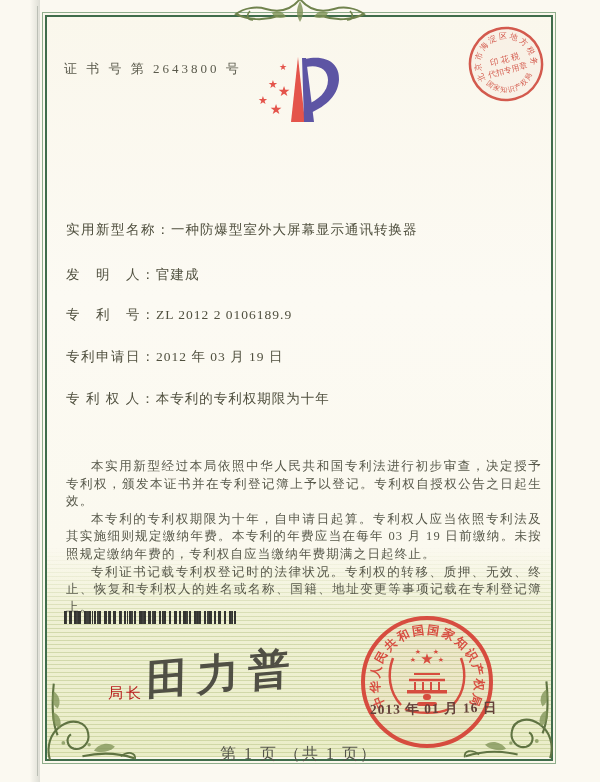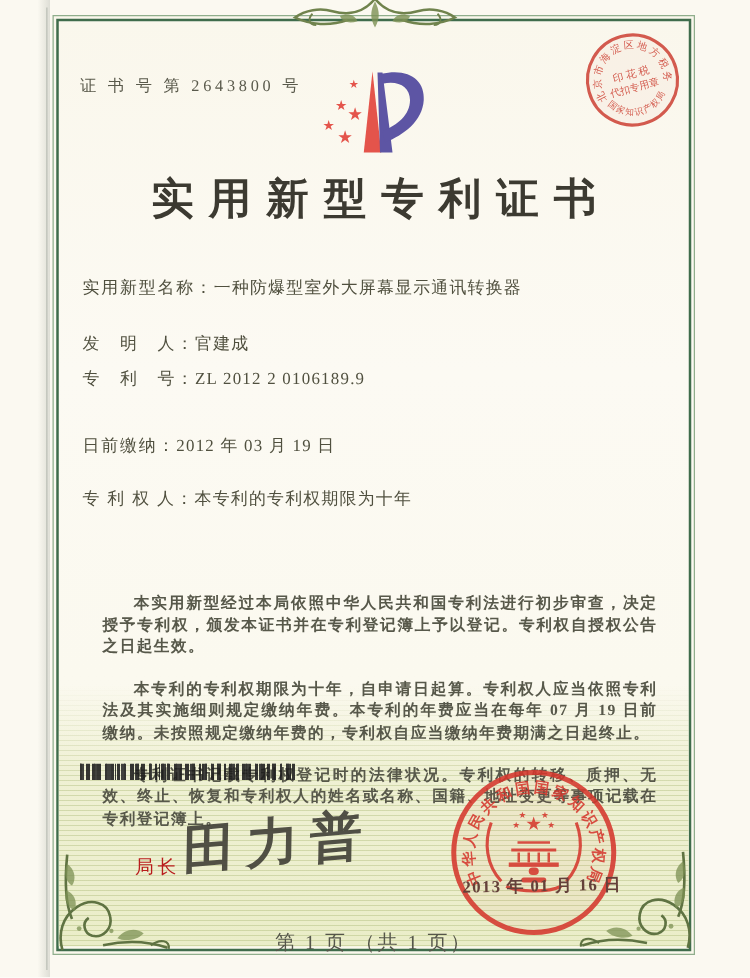--- a/index.html
+++ b/index.html
@@ -21,21 +21,21 @@
     background:repeating-linear-gradient(180deg,rgba(150,168,90,.32) 0 1px,rgba(0,0,0,0) 1px 4px);
     -webkit-mask-image:linear-gradient(180deg,transparent 0,#000 80px);
     mask-image:linear-gradient(180deg,transparent 0,#000 80px);}
   .cert-no{left:64px;top:60px;font-size:13px;letter-spacing:3px;color:#5a5a4c;}
   .title{left:42px;top:136px;width:514px;text-align:center;font-size:34px;font-weight:600;
     letter-spacing:12px;text-indent:12px;color:#3c3a31;}
   .field{left:66px;font-size:13.5px;color:#50503f;letter-spacing:1px;white-space:nowrap;}
   .field .flabel{letter-spacing:1.5px;}
   .paras{left:66px;top:458px;width:476px;font-size:12.5px;line-height:17.6px;
     letter-spacing:1.2px;color:#57584a;text-align:justify;}
-  .paras p{margin:16px;text-indent:2em;font-weight:bold;}
+  .paras p{margin:0;text-indent:2em;}
   .barcode{left:64px;top:611px;width:172px;height:13px;opacity:.88;background:
     repeating-linear-gradient(90deg,#1c1c1c 0 2px,rgba(0,0,0,0) 2px 5px),
     repeating-linear-gradient(90deg,#1c1c1c 0 1px,rgba(0,0,0,0) 1px 7px),
     repeating-linear-gradient(90deg,#2a2a2a 0 3px,rgba(0,0,0,0) 3px 11px);}
   .signer{left:108px;top:684px;font-size:15px;letter-spacing:3px;color:#b91c1c;}
   .signature{left:146px;top:646px;font-size:42px;font-weight:700;color:#3c3b33;
     letter-spacing:9px;transform:rotate(-5deg) skewX(-6deg);opacity:.88;}
   .issue-date{left:370px;top:700px;font-size:13.5px;letter-spacing:1px;color:#64413a;
     font-weight:600;transform:rotate(-1deg);}
   .footer{left:42px;top:744px;width:514px;text-align:center;font-size:16px;
@@ -136,41 +136,40 @@
     <text font-size="8" letter-spacing="2" fill="#cf4a3d">
       <textPath href="#taxTop">北京市海淀区地方税务局</textPath>
     </text>
     <text font-size="7" letter-spacing="1" fill="#cf4a3d">
       <textPath href="#taxBottom">国家知识产权局</textPath>
     </text>
     <text x="40" y="38" text-anchor="middle" font-size="8.5" fill="#cf4a3d">印 花 税</text>
     <text x="40" y="49" text-anchor="middle" font-size="8" fill="#cf4a3d">代扣专用章</text>
   </svg>
 
-  <div class="abs title">实用新型专利证书</div>
 
   <div class="abs field" style="top:266px">
     <span class="flabel">发　明　人：</span><span class="fvalue">官建成</span>
   </div>
   <div class="abs field" style="top:221px">
     <span class="flabel">实用新型名称：</span><span class="fvalue">一种防爆型室外大屏幕显示通讯转换器</span>
   </div>
-  <div class="abs field" style="top:294px">
+  <div class="abs field" style="top:306px">
     <span class="flabel">专　利　号：</span><span class="fvalue">ZL 2012 2 0106189.9</span>
   </div>
   <div class="abs field" style="top:348px">
-    <span class="flabel">日前缴纳：</span><span class="fvalue">2012 年 03 月 19 日</span>
+    <span class="flabel">专利申请日：</span><span class="fvalue">2012 年 03 月 19 日</span>
   </div>
   <div class="abs field" style="top:390px">
     <span class="flabel">专 利 权 人：</span><span class="fvalue">本专利的专利权期限为十年</span>
   </div>
 
   <div class="abs paras">
     <p>本实用新型经过本局依照中华人民共和国专利法进行初步审查，决定授予专利权，颁发本证书并在专利登记簿上予以登记。专利权自授权公告之日起生效。</p>
-    <p>本专利的专利权期限为十年，自申请日起算。专利权人应当依照专利法及其实施细则规定缴纳年费。本专利的年费应当在每年 07 月 19 日前缴纳。未按照规定缴纳年费的，专利权自应当缴纳年费期满之日起终止。</p>
+    <p>本专利的专利权期限为十年，自申请日起算。专利权人应当依照专利法及其实施细则规定缴纳年费。本专利的年费应当在每年 03 月 19 日前缴纳。未按照规定缴纳年费的，专利权自应当缴纳年费期满之日起终止。</p>
     <p>专利证书记载专利权登记时的法律状况。专利权的转移、质押、无效、终止、恢复和专利权人的姓名或名称、国籍、地址变更等事项记载在专利登记簿上。</p>
   </div>
 
   <div class="abs barcode"></div>
 
   <div class="abs signer">局长</div>
   <div class="abs signature">田力普</div>
 
   <svg class="abs seal" width="140" height="140" viewBox="0 0 140 140" xmlns="http://www.w3.org/2000/svg">
     <defs>

